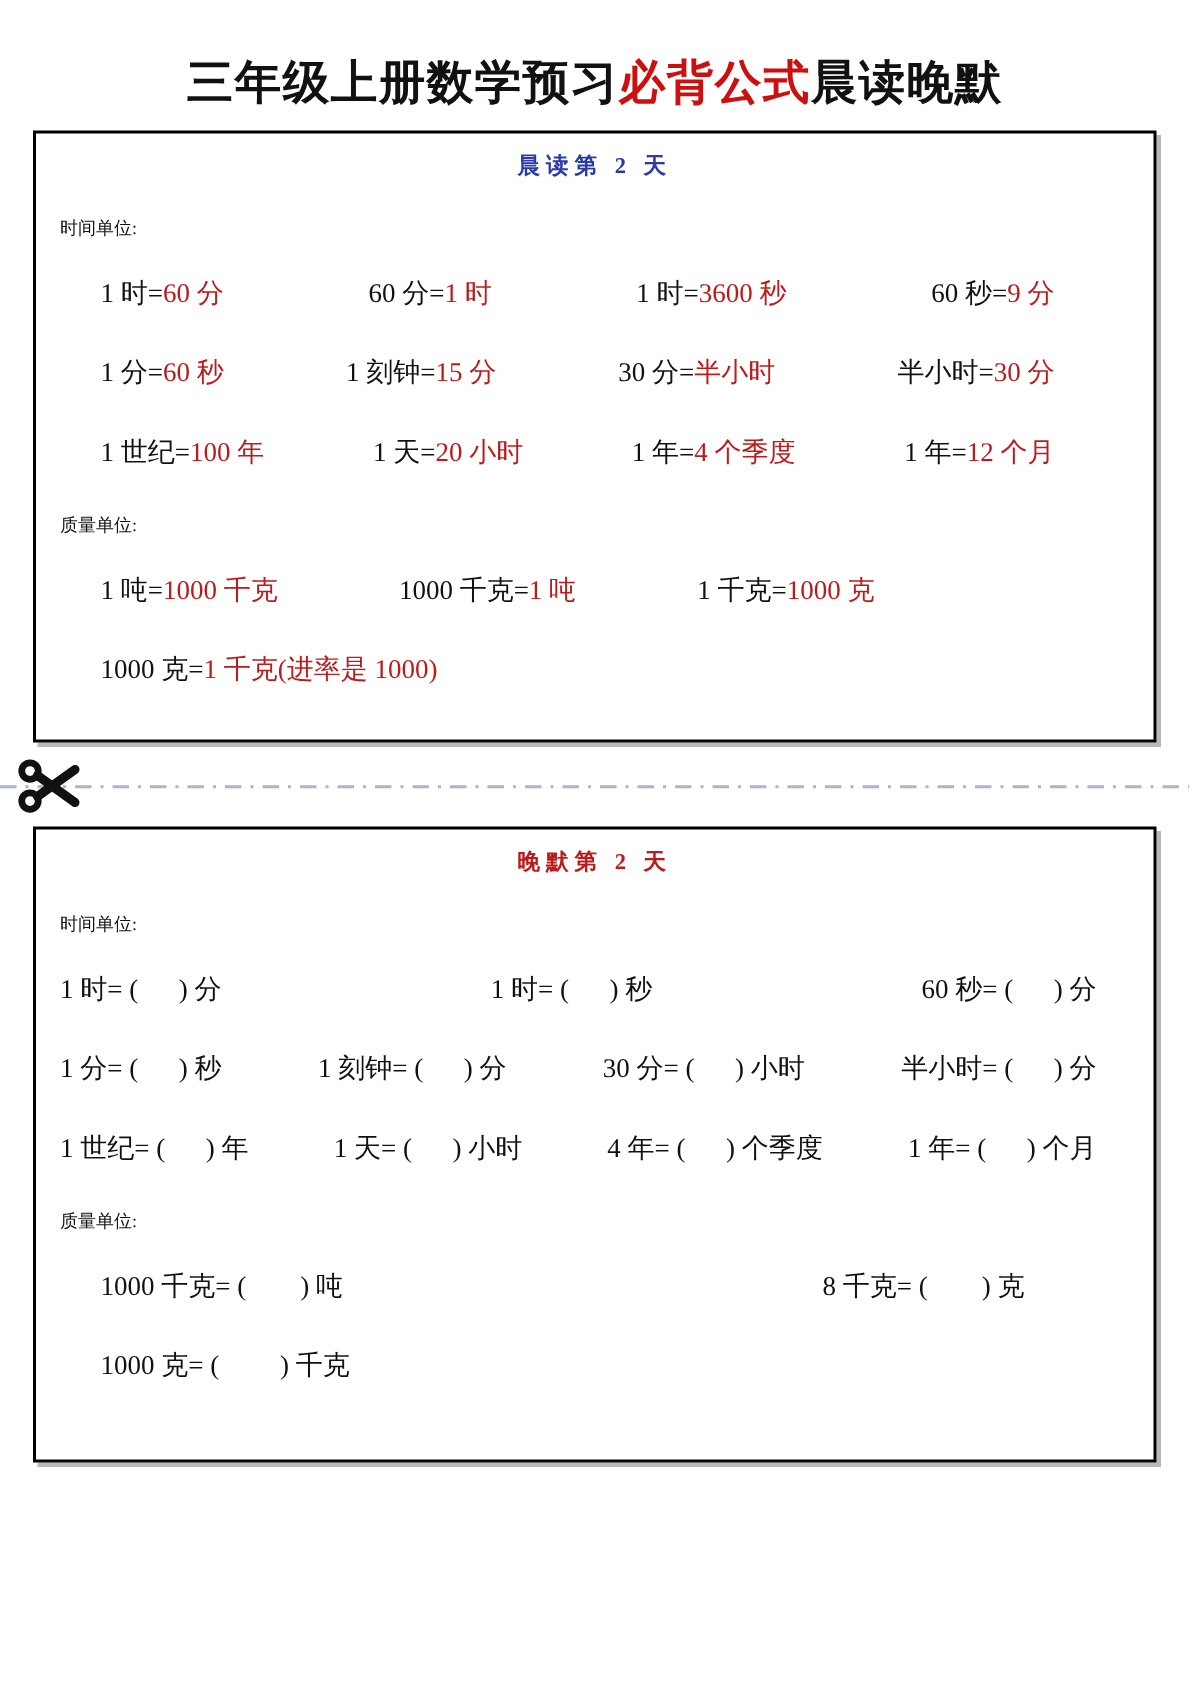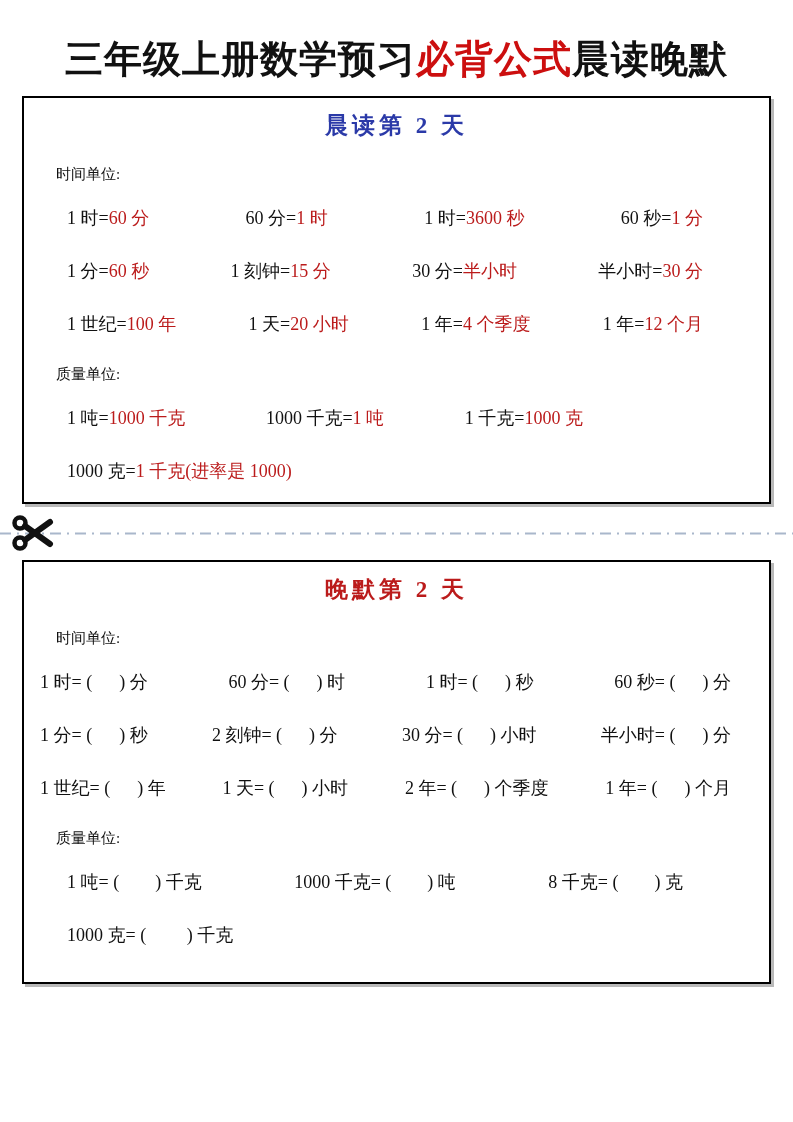--- a/index.html
+++ b/index.html
@@ -1,38 +1,38 @@
 <!DOCTYPE html>
 <html><head>
 <meta charset="utf-8">
 <style>
   html,body{margin:0;padding:0;}
   body{
     width:793px;height:1122px;background:#ffffff;overflow:hidden;
     font-family:"Liberation Serif","DejaVu Serif",serif;color:#111;
   }
   .title{
-    margin:36px 10px 0;text-align:center;font-size:38px;font-weight:bold;
+    margin:36px 10px 0;text-align:center;font-size:31px;font-weight:bold;
     letter-spacing:1px;line-height:1.25;white-space:nowrap;
   }
   .title .hl{color:var(--title-red);}
   .box{
     box-sizing:border-box;margin:12px 22px 0;border:2px solid #000;
     background:#fff;box-shadow:3px 3px 0 #b9b9b9;overflow:hidden;
   }
   #morning-box{height:408px;}
   #evening-box{height:424px;margin-top:0;}
   .box-heading{
-    margin:12px 0 0;text-align:center;font-size:23px;font-weight:bold;
+    margin:12px 0 0;text-align:center;font-size:15px;font-weight:bold;
     letter-spacing:4px;
   }
   .blue-head{color:var(--heading-blue);}
   .red-head{color:var(--accent-red);}
   .box-body{padding:0 16px;}
-  .sec-label{font-size:15px;margin:24px 16px 22px;font-weight:500;}
+  .sec-label{font-size:12px;margin:24px 0 22px;font-weight:500;}
   .frow{display:flex;margin:0 0 29px;font-size:18px;white-space:pre;}
   .fitem{display:inline-block;}
   .fk{color:#111;}
   .fv{color:var(--accent-red);}
   
   .m-sec0.len4{justify-content:space-between;padding:0 50px 0 27px;}
   .m-sec1.len3{justify-content:space-between;padding:0 170px 0 27px;gap:24px;}
   .m-sec1.len1{padding-left:27px;}
   
   .e-sec0.len4{justify-content:space-between;padding-right:22px;}
@@ -47,21 +47,21 @@
 <body style="--title-red: #cc0f0f; --accent-red: #bb1b1b; --heading-blue: #2b3aa8;">
 
 <h1 class="title">
   <span>三年级上册数学预习</span><span class="hl">必背公式</span><span>晨读晚默</span>
 </h1>
 
 <div class="box" id="morning-box">
   <div class="box-heading blue-head">晨读第 2 天</div>
   <div class="box-body" id="morning-body">
       <div class="sec-label">时间单位:</div>
-      <div class="frow m-sec0 len4"><span class="fitem"><span class="fk">1 时=</span><span class="fv">60 分</span></span><span class="fitem"><span class="fk">60 分=</span><span class="fv">1 时</span></span><span class="fitem"><span class="fk">1 时=</span><span class="fv">3600 秒</span></span><span class="fitem"><span class="fk">60 秒=</span><span class="fv">1 分</span></span></div>
+      <div class="frow m-sec0 len4"><span class="fitem"><span class="fk">1 时=</span><span class="fv">60 分</span></span><span class="fitem"><span class="fk">60 分=</span><span class="fv">1 时</span></span><span class="fitem"><span class="fk">1 时=</span><span class="fv">3600 秒</span></span><span class="fitem"><span class="fk">60 秒=</span><span class="fv">9 分</span></span></div>
       <div class="frow m-sec0 len4"><span class="fitem"><span class="fk">1 分=</span><span class="fv">60 秒</span></span><span class="fitem"><span class="fk">1 刻钟=</span><span class="fv">15 分</span></span><span class="fitem"><span class="fk">30 分=</span><span class="fv">半小时</span></span><span class="fitem"><span class="fk">半小时=</span><span class="fv">30 分</span></span></div>
       <div class="frow m-sec0 len4"><span class="fitem"><span class="fk">1 世纪=</span><span class="fv">100 年</span></span><span class="fitem"><span class="fk">1 天=</span><span class="fv">20 小时</span></span><span class="fitem"><span class="fk">1 年=</span><span class="fv">4 个季度</span></span><span class="fitem"><span class="fk">1 年=</span><span class="fv">12 个月</span></span></div>
       <div class="sec-label">质量单位:</div>
       <div class="frow m-sec1 len3"><span class="fitem"><span class="fk">1 吨=</span><span class="fv">1000 千克</span></span><span class="fitem"><span class="fk">1000 千克=</span><span class="fv">1 吨</span></span><span class="fitem"><span class="fk">1 千克=</span><span class="fv">1000 克</span></span></div>
       <div class="frow m-sec1 len1"><span class="fitem"><span class="fk">1000 克=</span><span class="fv">1 千克(进率是 1000)</span></span></div>
     </div>
 </div>
 
 <div class="cutline">
   <svg class="line" viewBox="0 0 793 3" preserveAspectRatio="none">
@@ -72,20 +72,20 @@
     <circle cx="8" cy="30" r="5.5" fill="none" stroke="#111" stroke-width="4.5"></circle>
     <path d="M13 13 L38 31" stroke="#111" stroke-width="6" stroke-linecap="round"></path>
     <path d="M13 27 L38 9" stroke="#111" stroke-width="6" stroke-linecap="round"></path>
   </svg>
 </div>
 
 <div class="box" id="evening-box">
   <div class="box-heading red-head">晚默第 2 天</div>
   <div class="box-body" id="evening-body">
       <div class="sec-label">时间单位:</div>
-      <div class="frow e-sec0 len4"><span class="fitem">1 时= (      ) 分</span><span class="fitem">60 分= (      ) 时</span><span class="fitem">1 时= (      ) 秒</span><span class="fitem">60 秒= (      ) 分</span></div>
-      <div class="frow e-sec0 len4"><span class="fitem">1 分= (      ) 秒</span><span class="fitem">2 刻钟= (      ) 分</span><span class="fitem">30 分= (      ) 小时</span><span class="fitem">半小时= (      ) 分</span></div>
-      <div class="frow e-sec0 len4"><span class="fitem">1 世纪= (      ) 年</span><span class="fitem">1 天= (      ) 小时</span><span class="fitem">2 年= (      ) 个季度</span><span class="fitem">1 年= (      ) 个月</span></div>
+      <div class="frow e-sec0 len4"><span class="fitem">1 时= (      ) 分</span><span class="fitem">1 时= (      ) 秒</span><span class="fitem">60 秒= (      ) 分</span></div>
+      <div class="frow e-sec0 len4"><span class="fitem">1 分= (      ) 秒</span><span class="fitem">1 刻钟= (      ) 分</span><span class="fitem">30 分= (      ) 小时</span><span class="fitem">半小时= (      ) 分</span></div>
+      <div class="frow e-sec0 len4"><span class="fitem">1 世纪= (      ) 年</span><span class="fitem">1 天= (      ) 小时</span><span class="fitem">4 年= (      ) 个季度</span><span class="fitem">1 年= (      ) 个月</span></div>
       <div class="sec-label">质量单位:</div>
-      <div class="frow e-sec1 len3"><span class="fitem">1 吨= (        ) 千克</span><span class="fitem">1000 千克= (        ) 吨</span><span class="fitem">8 千克= (        ) 克</span></div>
+      <div class="frow e-sec1 len3"><span class="fitem">1000 千克= (        ) 吨</span><span class="fitem">8 千克= (        ) 克</span></div>
       <div class="frow e-sec1 len1"><span class="fitem">1000 克= (         ) 千克</span></div>
     </div>
 </div>
 
 </body></html>

